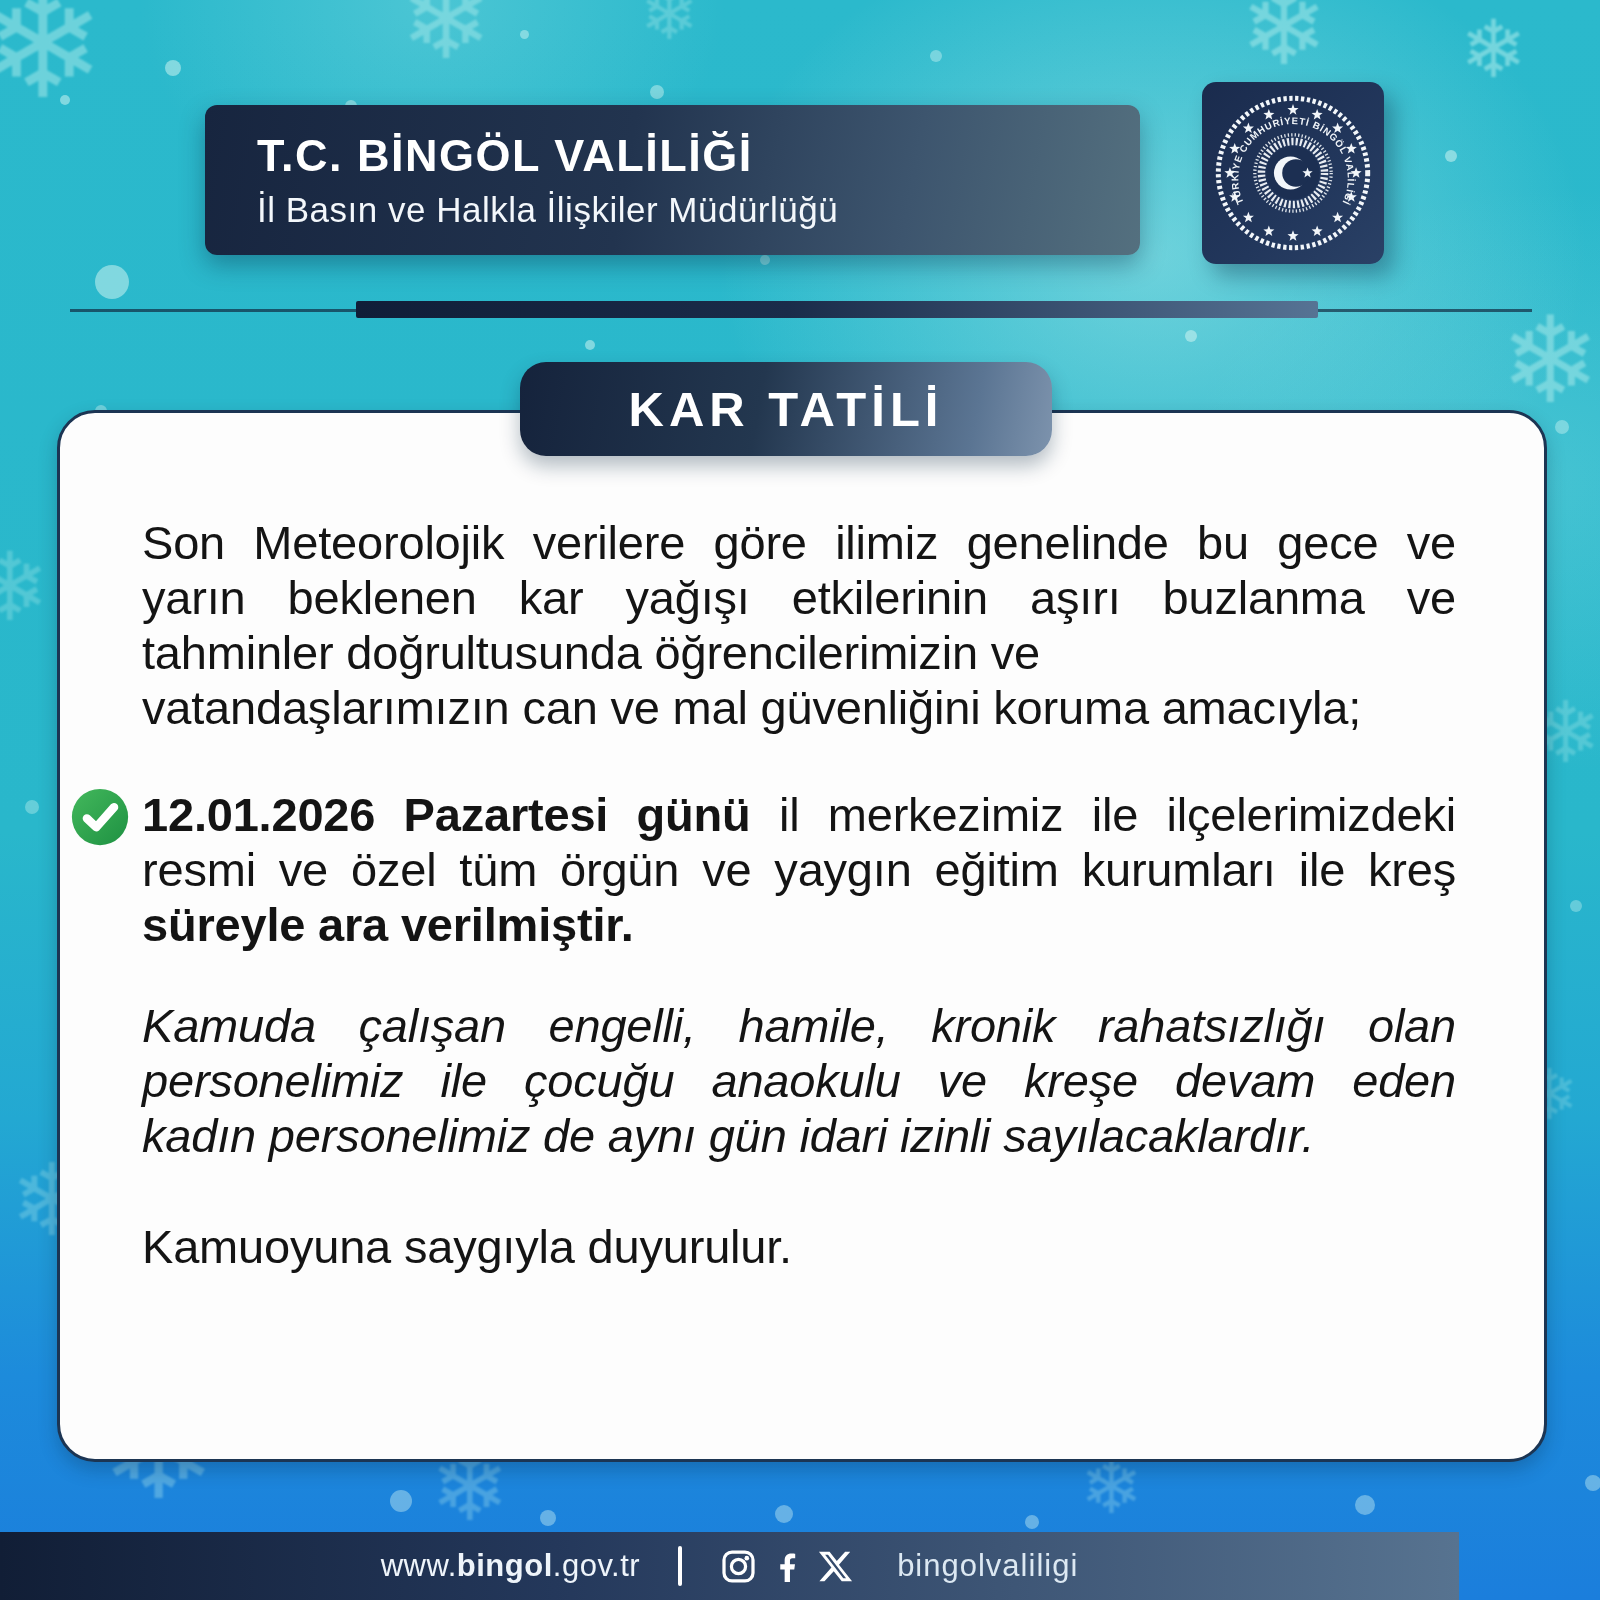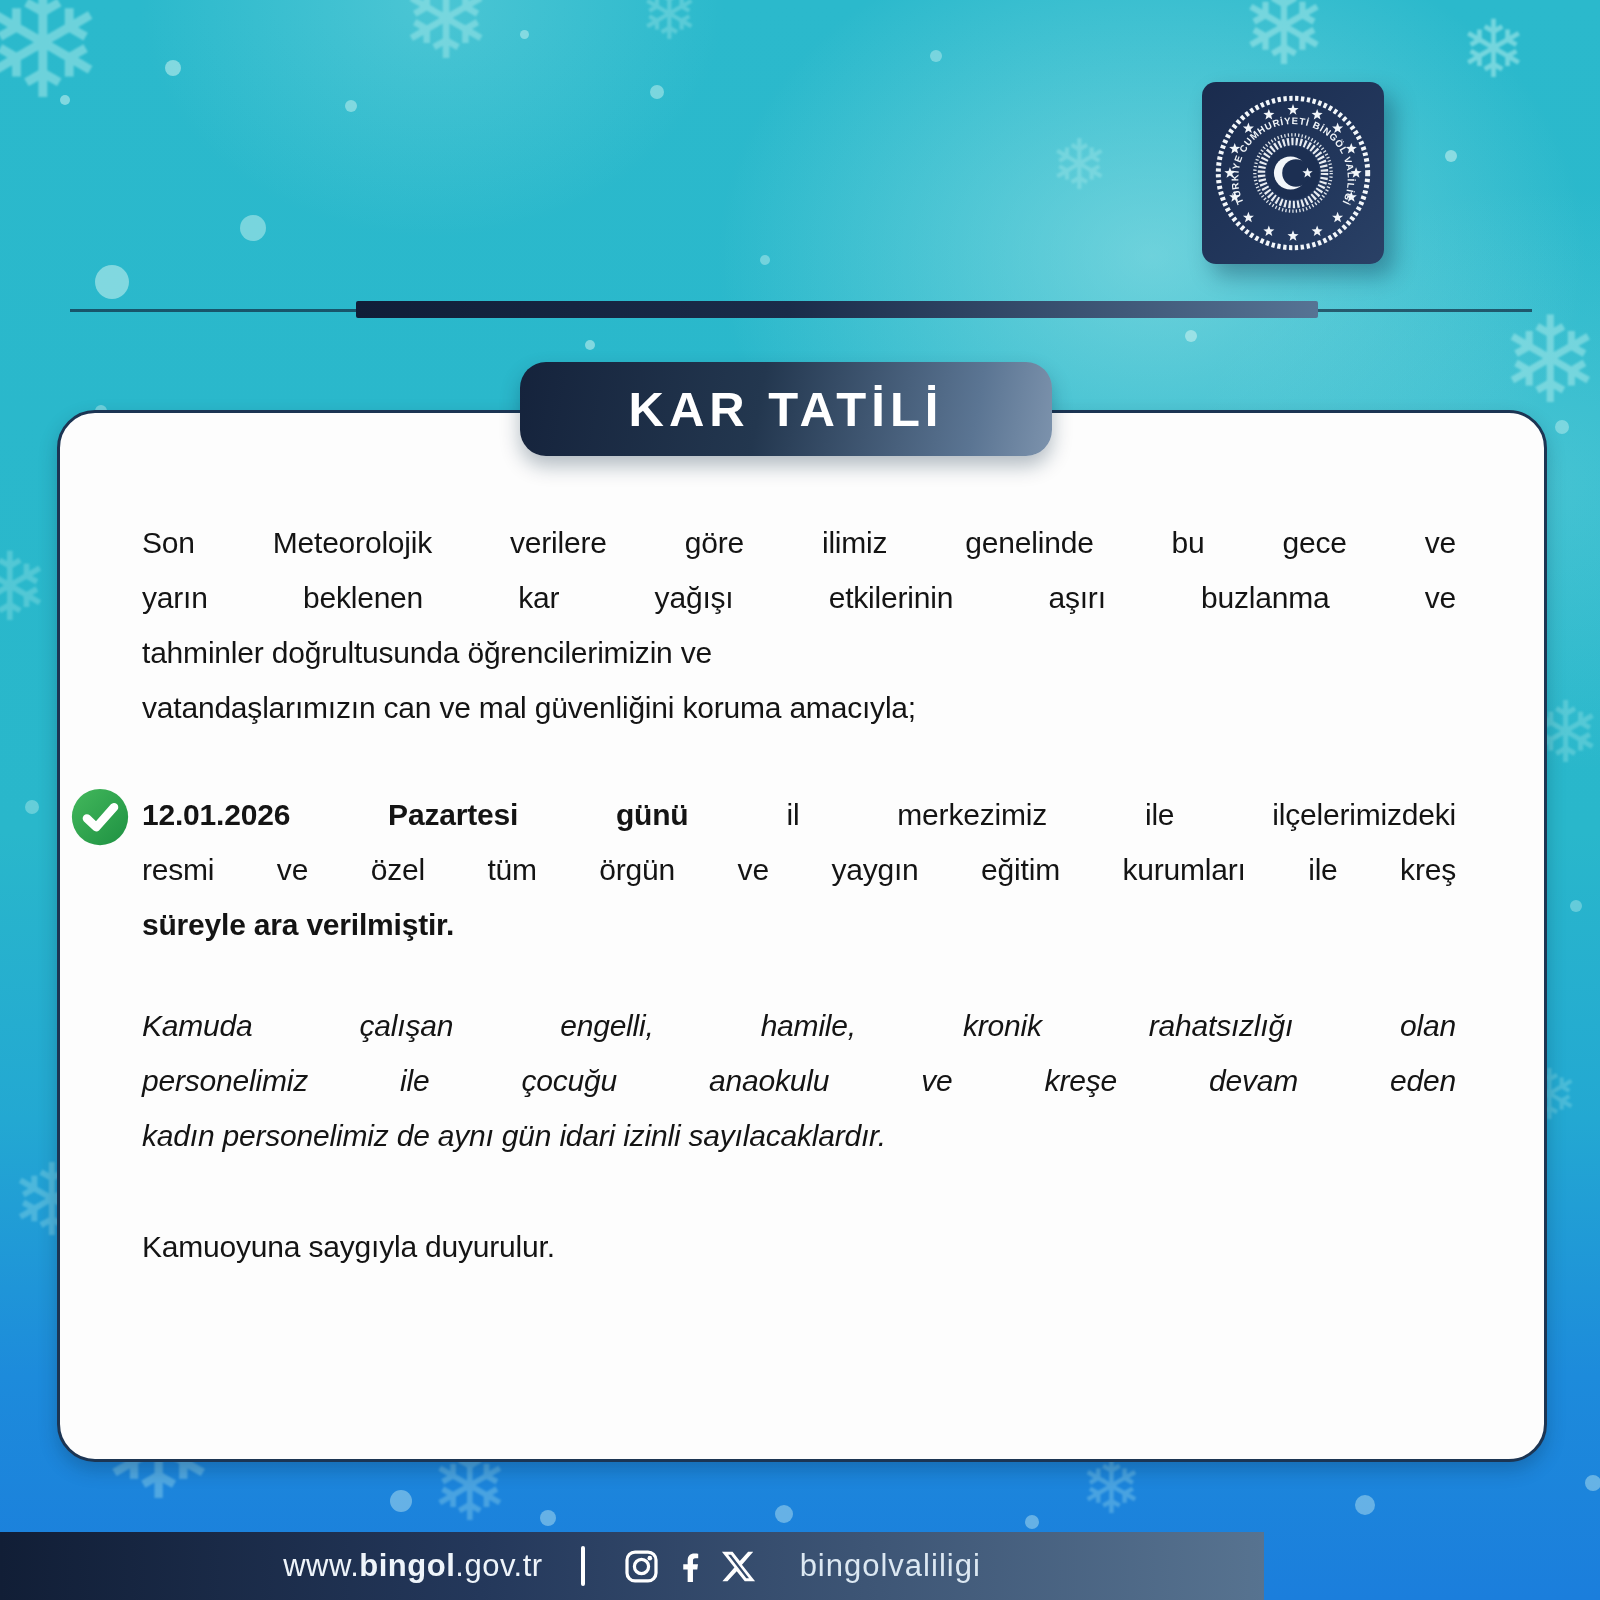--- a/index.html
+++ b/index.html
@@ -42,31 +42,31 @@
     display:flex;align-items:center;justify-content:center;z-index:3;
   }
   .title-banner span{color:#fff;font-size:49px;font-weight:700;letter-spacing:5px;}
   
   .card{
     position:absolute;left:57px;top:410px;width:1490px;height:1052px;box-sizing:border-box;
     background:#fdfdfd;border:3px solid #1c3553;border-radius:38px;
     box-shadow:0 8px 18px rgba(8,35,60,.25);z-index:2;
     padding:102px 88px 0 82px;color:#141414;
   }
-  .paragraph{position:relative;font-size:30px;line-height:55px;letter-spacing:-.2px;}
+  .paragraph{position:relative;font-size:47px;line-height:55px;letter-spacing:-.2px;}
   .paragraph + .paragraph{margin-top:52px;}
   .p3{margin-top:46px !important;font-style:italic;}
   .p4{margin-top:56px !important;}
   .line{display:block;}
   .line.justify{text-align:justify;text-align-last:justify;}
   .seg-b{font-weight:700;}
   .check-icon{position:absolute;left:-72px;top:0px;width:60px;height:60px;}
   
   .footer-bar{
-    position:absolute;left:0;top:1532px;width:1264px;height:68px;
+    position:absolute;left:0;top:1532px;width:1459px;height:68px;
     background:linear-gradient(90deg,#111e36 0%,#24385b 38%,#577390 100%);
     display:flex;align-items:center;justify-content:center;gap:20px;color:#eef4fa;font-size:31px;z-index:4;
   }
   .url{letter-spacing:.5px;font-weight:300;}
   .url b{font-weight:700;}
   .footer-sep{width:4px;height:40px;background:#fff;border-radius:2px;margin:0 18px;}
   .social-icons{display:flex;align-items:center;gap:12px;}
   .social-icons svg{display:block;}
   .handle{letter-spacing:1px;font-weight:300;color:#dce8f2;margin-left:22px;}
 </style>
@@ -113,20 +113,24 @@
       <span class="dot" style="left: 775px; top: 1505px; width: 18px; height: 18px; opacity: 0.4;"></span>
       <span class="dot" style="left: 1025px; top: 1515px; width: 14px; height: 14px; opacity: 0.4;"></span>
       <span class="dot" style="left: 1355px; top: 1495px; width: 20px; height: 20px; opacity: 0.4;"></span>
       <span class="dot" style="left: 1585px; top: 1475px; width: 16px; height: 16px; opacity: 0.4;"></span>
       <span class="dot" style="left: 210px; top: 1320px; width: 12px; height: 12px; opacity: 0.35;"></span>
       <span class="dot" style="left: 60px; top: 95px; width: 10px; height: 10px; opacity: 0.5;"></span>
       <span class="dot" style="left: 520px; top: 30px; width: 9px; height: 9px; opacity: 0.45;"></span>
       <span class="dot" style="left: 1110px; top: 580px; width: 9px; height: 9px; opacity: 0.35;"></span>
     </div>
 
+  <div class="header-bar">
+    <div class="header-title">T.C. BİNGÖL VALİLİĞİ</div>
+    <div class="header-subtitle">İl Basın ve Halkla İlişkiler Müdürlüğü</div>
+  </div>
 
   <div class="logo-box">
     <svg width="166" height="166" viewBox="0 0 200 200">
       <circle cx="100" cy="100" r="90" fill="none" stroke="#f2f6fa" stroke-width="6" stroke-dasharray="4 3.1"></circle>
       <g id="emblem-stars" fill="#f2f6fa">
           <polygon points="100.0,17.0 101.7,21.6 106.7,21.8 102.8,24.9 104.1,29.7 100.0,26.9 95.9,29.7 97.2,24.9 93.3,21.8 98.3,21.6"></polygon>
           <polygon points="129.1,22.8 130.8,27.4 135.7,27.6 131.9,30.7 133.2,35.4 129.1,32.7 125.0,35.4 126.3,30.7 122.4,27.6 127.4,27.4"></polygon>
           <polygon points="153.7,39.3 155.5,43.9 160.4,44.1 156.5,47.2 157.9,51.9 153.7,49.2 149.6,51.9 150.9,47.2 147.1,44.1 152.0,43.9"></polygon>
           <polygon points="170.2,63.9 171.9,68.5 176.9,68.8 173.0,71.8 174.3,76.6 170.2,73.9 166.1,76.6 167.4,71.8 163.6,68.8 168.5,68.5"></polygon>
           <polygon points="176.0,93.0 177.7,97.6 182.7,97.8 178.8,100.9 180.1,105.7 176.0,102.9 171.9,105.7 173.2,100.9 169.3,97.8 174.3,97.6"></polygon>

